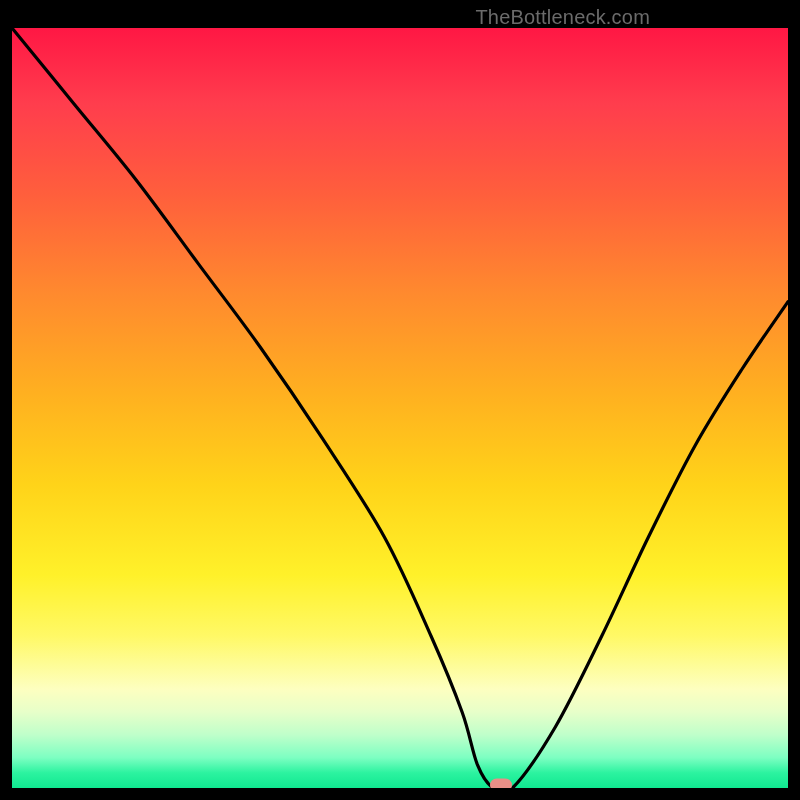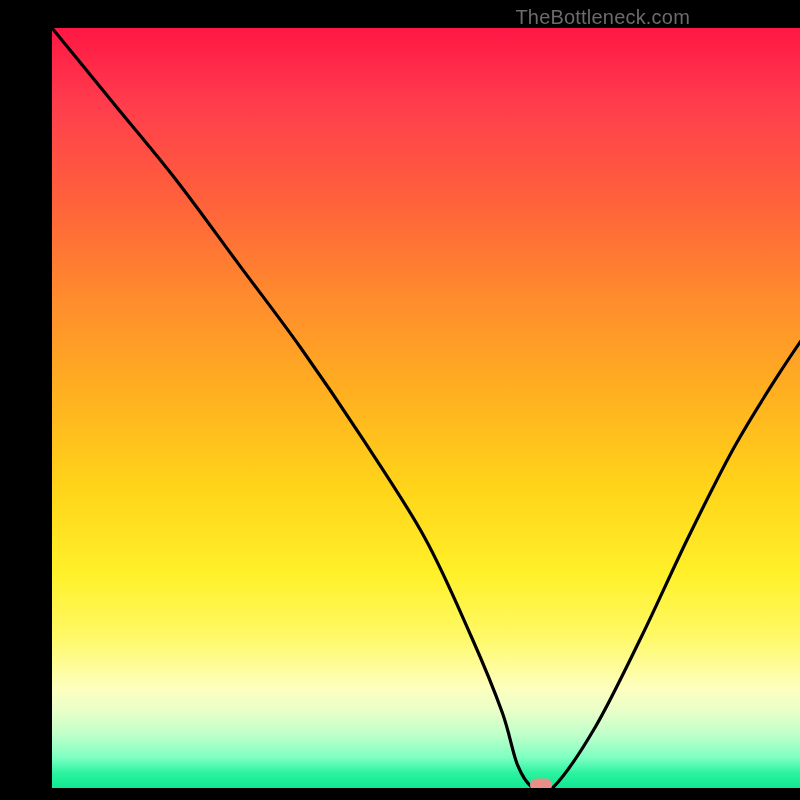--- a/index.html
+++ b/index.html
@@ -9,21 +9,20 @@
     height: 800px;
     background: #000;
     overflow: hidden;
     font-family: Arial, Helvetica, sans-serif;
   }
   .frame {
     position: relative;
     width: 660px;
     height: 800px;
     background: #000;
-    margin-left: 40px;
   }
   .watermark {
     position: absolute;
     top: 6px;
     right: 10px;
     color: #6b6b6b;
     font-size: 20px;
     font-weight: 500;
     letter-spacing: 0.2px;
     z-index: 5;

